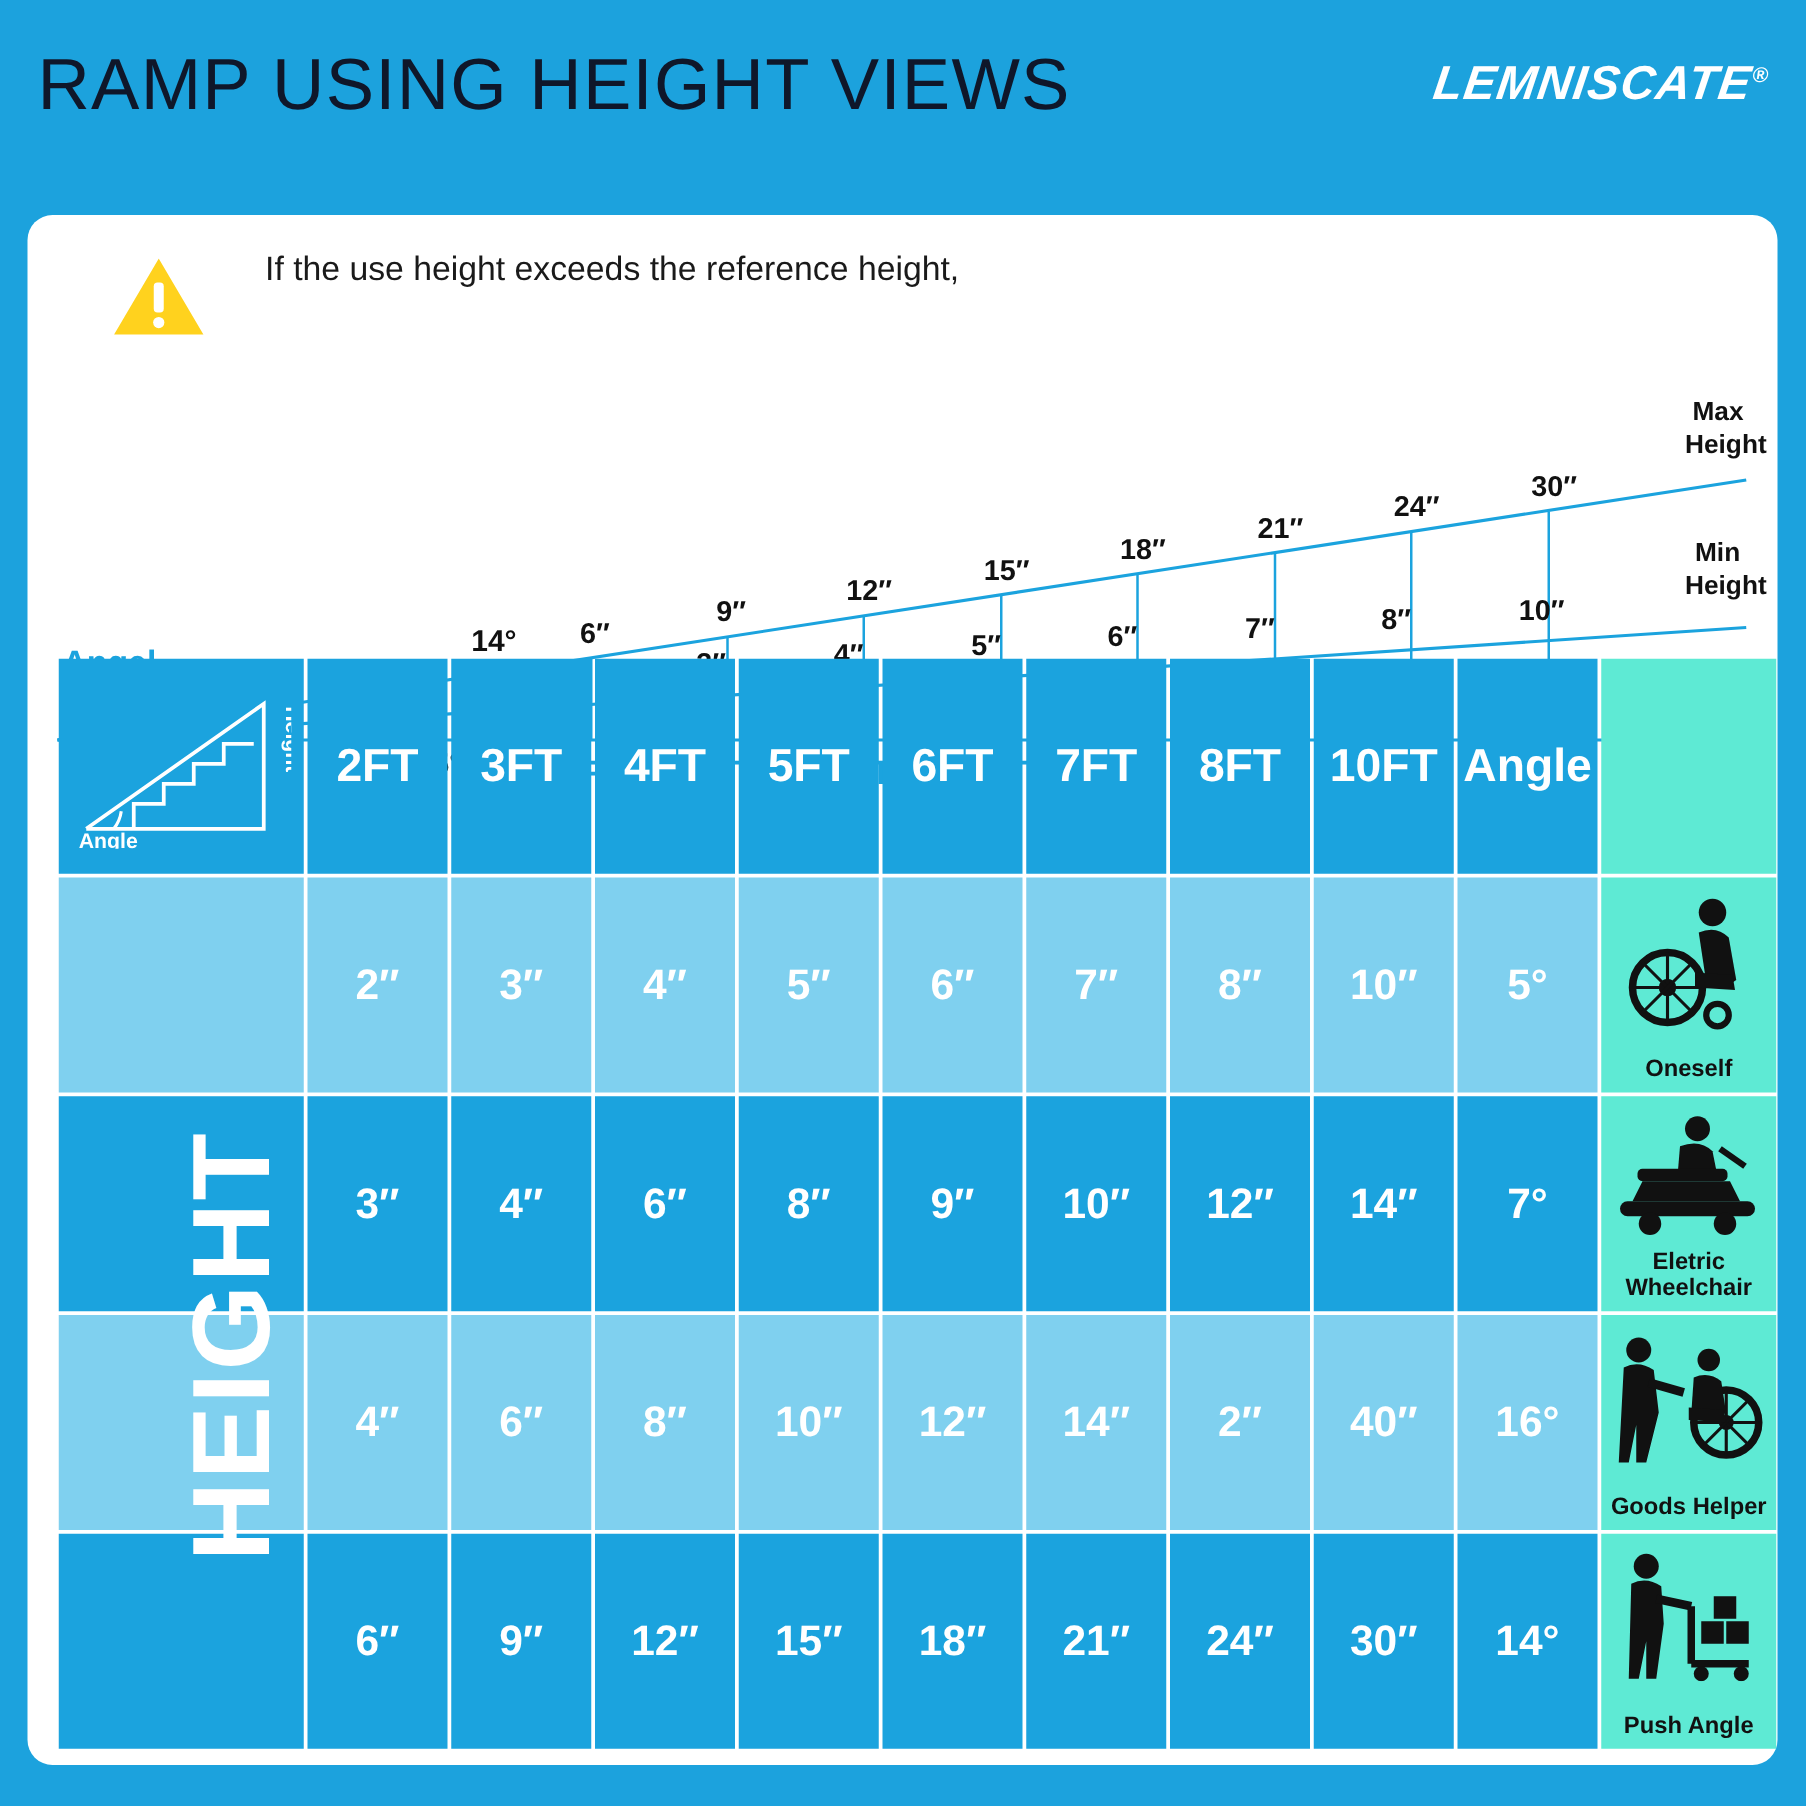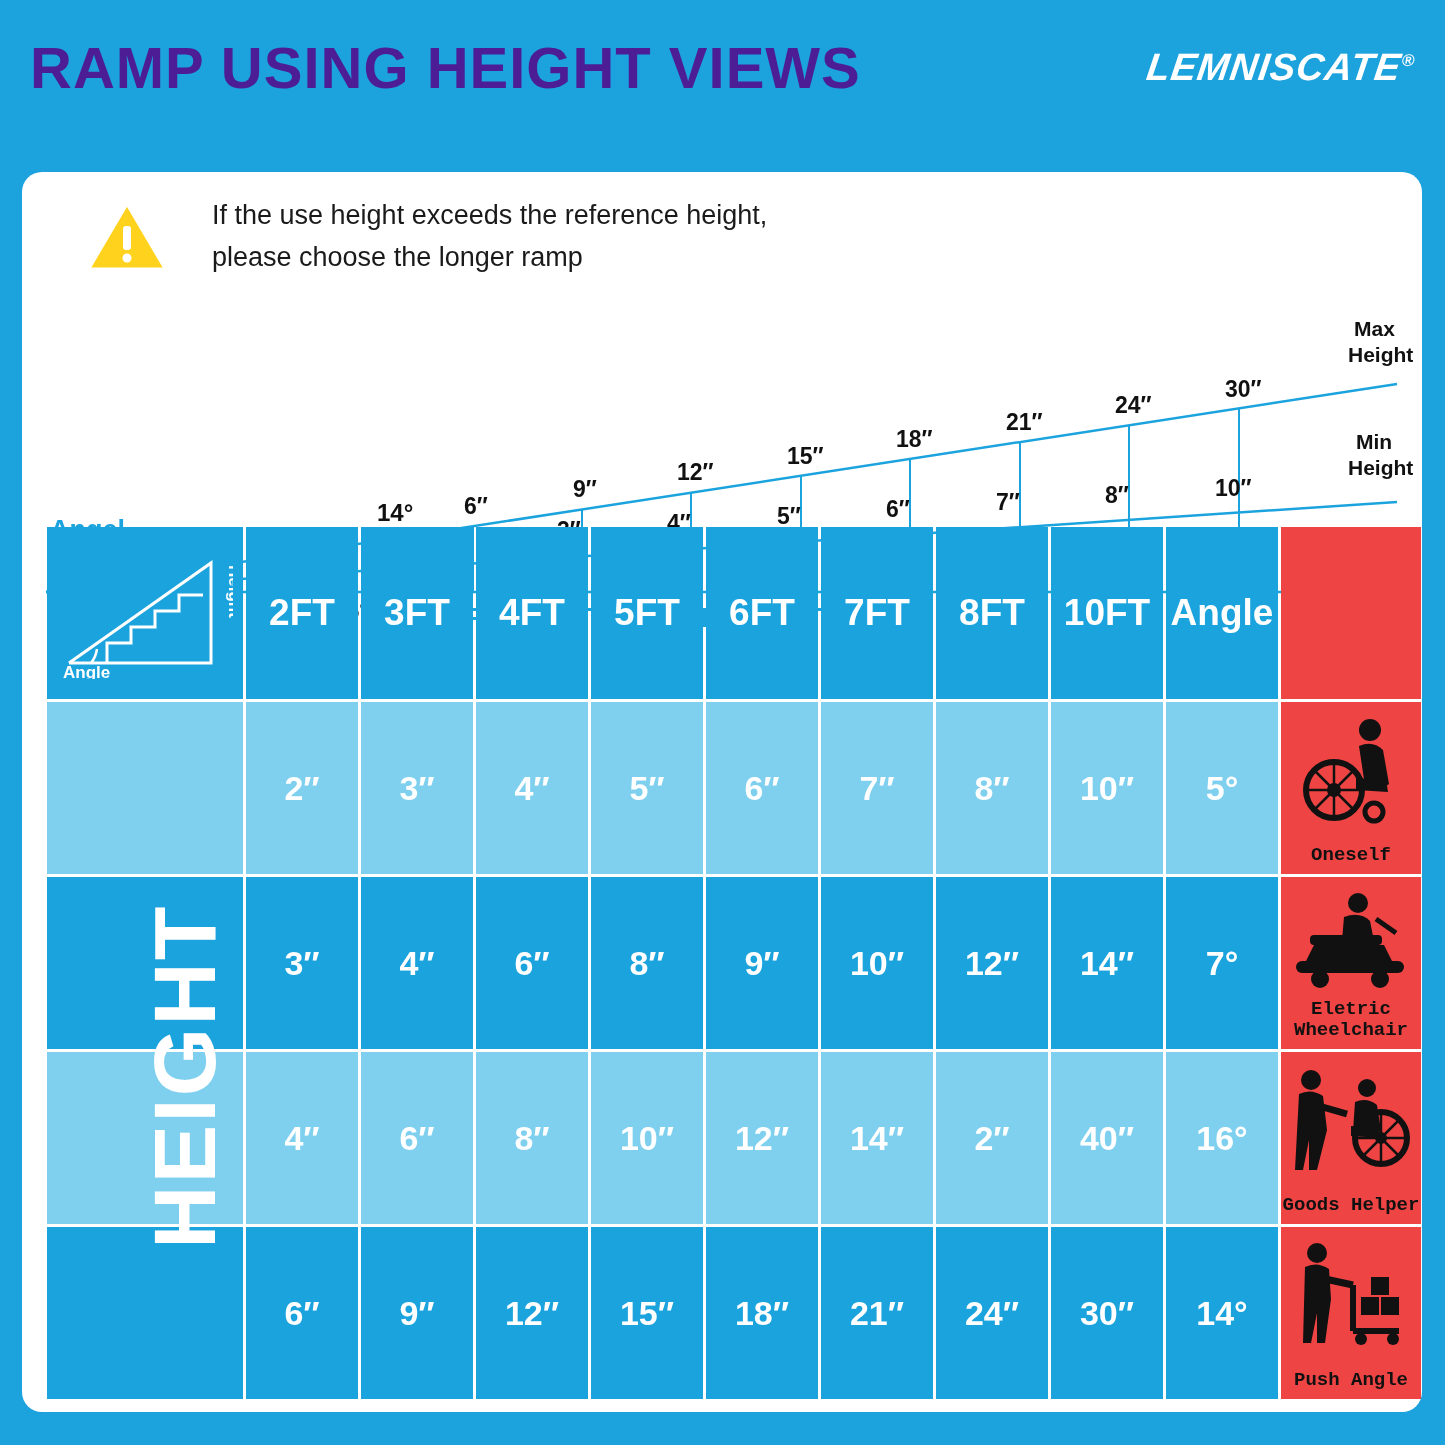--- a/index.html
+++ b/index.html
@@ -23,22 +23,22 @@
     position: absolute;
     left: 0; top: 0;
     width: 1445px;
     height: 170px;
   }
   .title {
     position: absolute;
     left: 30px;
     top: 34px;
     font-size: 58px;
-    font-weight: bold;
-    color: #4c1d95;
+    font-weight: normal;
+    color: #0f172a;
     letter-spacing: 1px;
     font-family: "Liberation Sans", sans-serif;
   }
   .brand {
     position: absolute;
     right: 30px;
     top: 46px;
     font-size: 38px;
     font-weight: bold;
     color: #ffffff;
@@ -110,21 +110,21 @@
     height: 172px;
     padding: 0;
   }
   .c-dark { background: #1ba3de; }
   .c-light { background: #7fd0ef; }
   .c-white { background: #ffffff; }
   .hdr td { height: 172px; font-size: 37px; }
   td.first-col { width: 196px; }
   td.data-col { width: 112px; }
   td.angle-col { width: 112px; }
-  td.icon-col { width: 140px; background: #ef4444; font-family: Liberation Mono, monospace; }
+  td.icon-col { width: 140px; background: #5eead4; }
   
   .height-label {
     position: absolute;
     left: 108px;
     top: 690px;
     width: 110px;
     height: 430px;
     color: #ffffff;
     font-size: 88px;
     font-weight: bold;
@@ -175,21 +175,20 @@
     <div class="warn-wrap">
       <div class="warn-icon">
         <svg width="86" height="76" viewBox="0 0 86 76">
           <path d="M43 4 L83 72 L3 72 Z" fill="#ffd21e" stroke="#ffffff" stroke-width="5" stroke-linejoin="round"></path>
           <rect x="39" y="28" width="8" height="24" rx="3" fill="#ffffff"></rect>
           <circle cx="43" cy="60" r="4.5" fill="#ffffff"></circle>
         </svg>
       </div>
       <div class="warn-text">
         <div>If the use height exceeds the reference height,</div>
-        <div>please choose the longer ramp</div>
       </div>
     </div>
 
     <div class="diagram">
       <svg width="1400" height="340" viewBox="0 0 1400 340">
 
         <line x1="24" y1="300" x2="1375" y2="300" stroke="#1ba3de" stroke-width="2.5"></line>
 
         <line x1="24" y1="300" x2="1375" y2="92" stroke="#1ba3de" stroke-width="2.5"></line>
 

